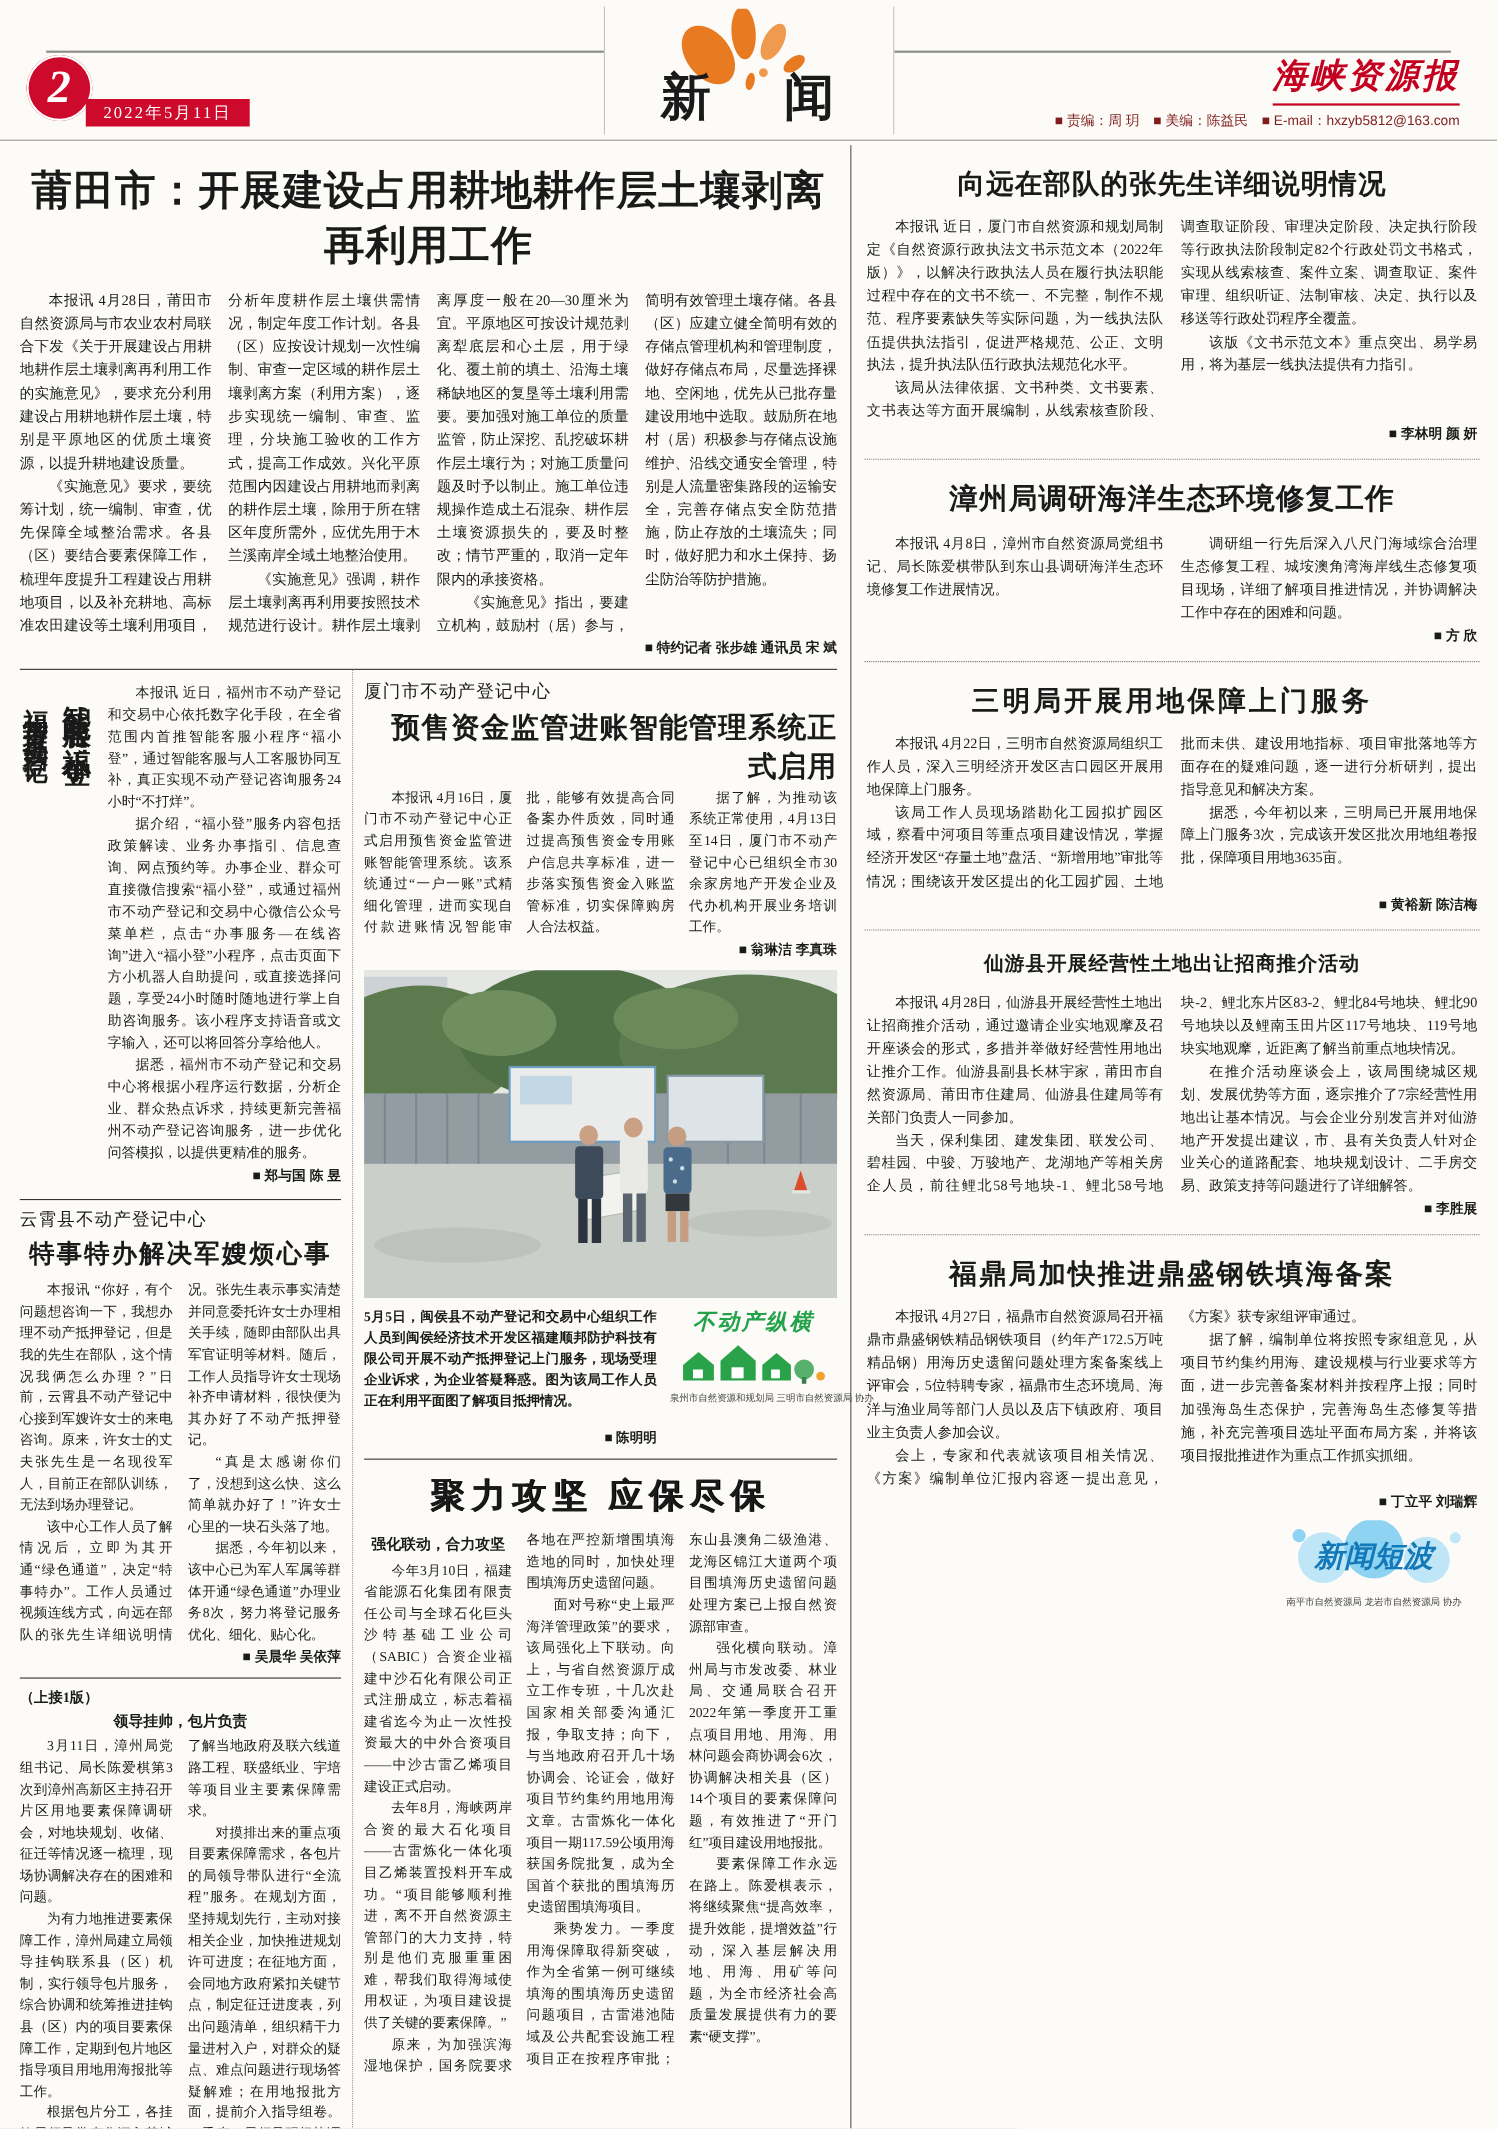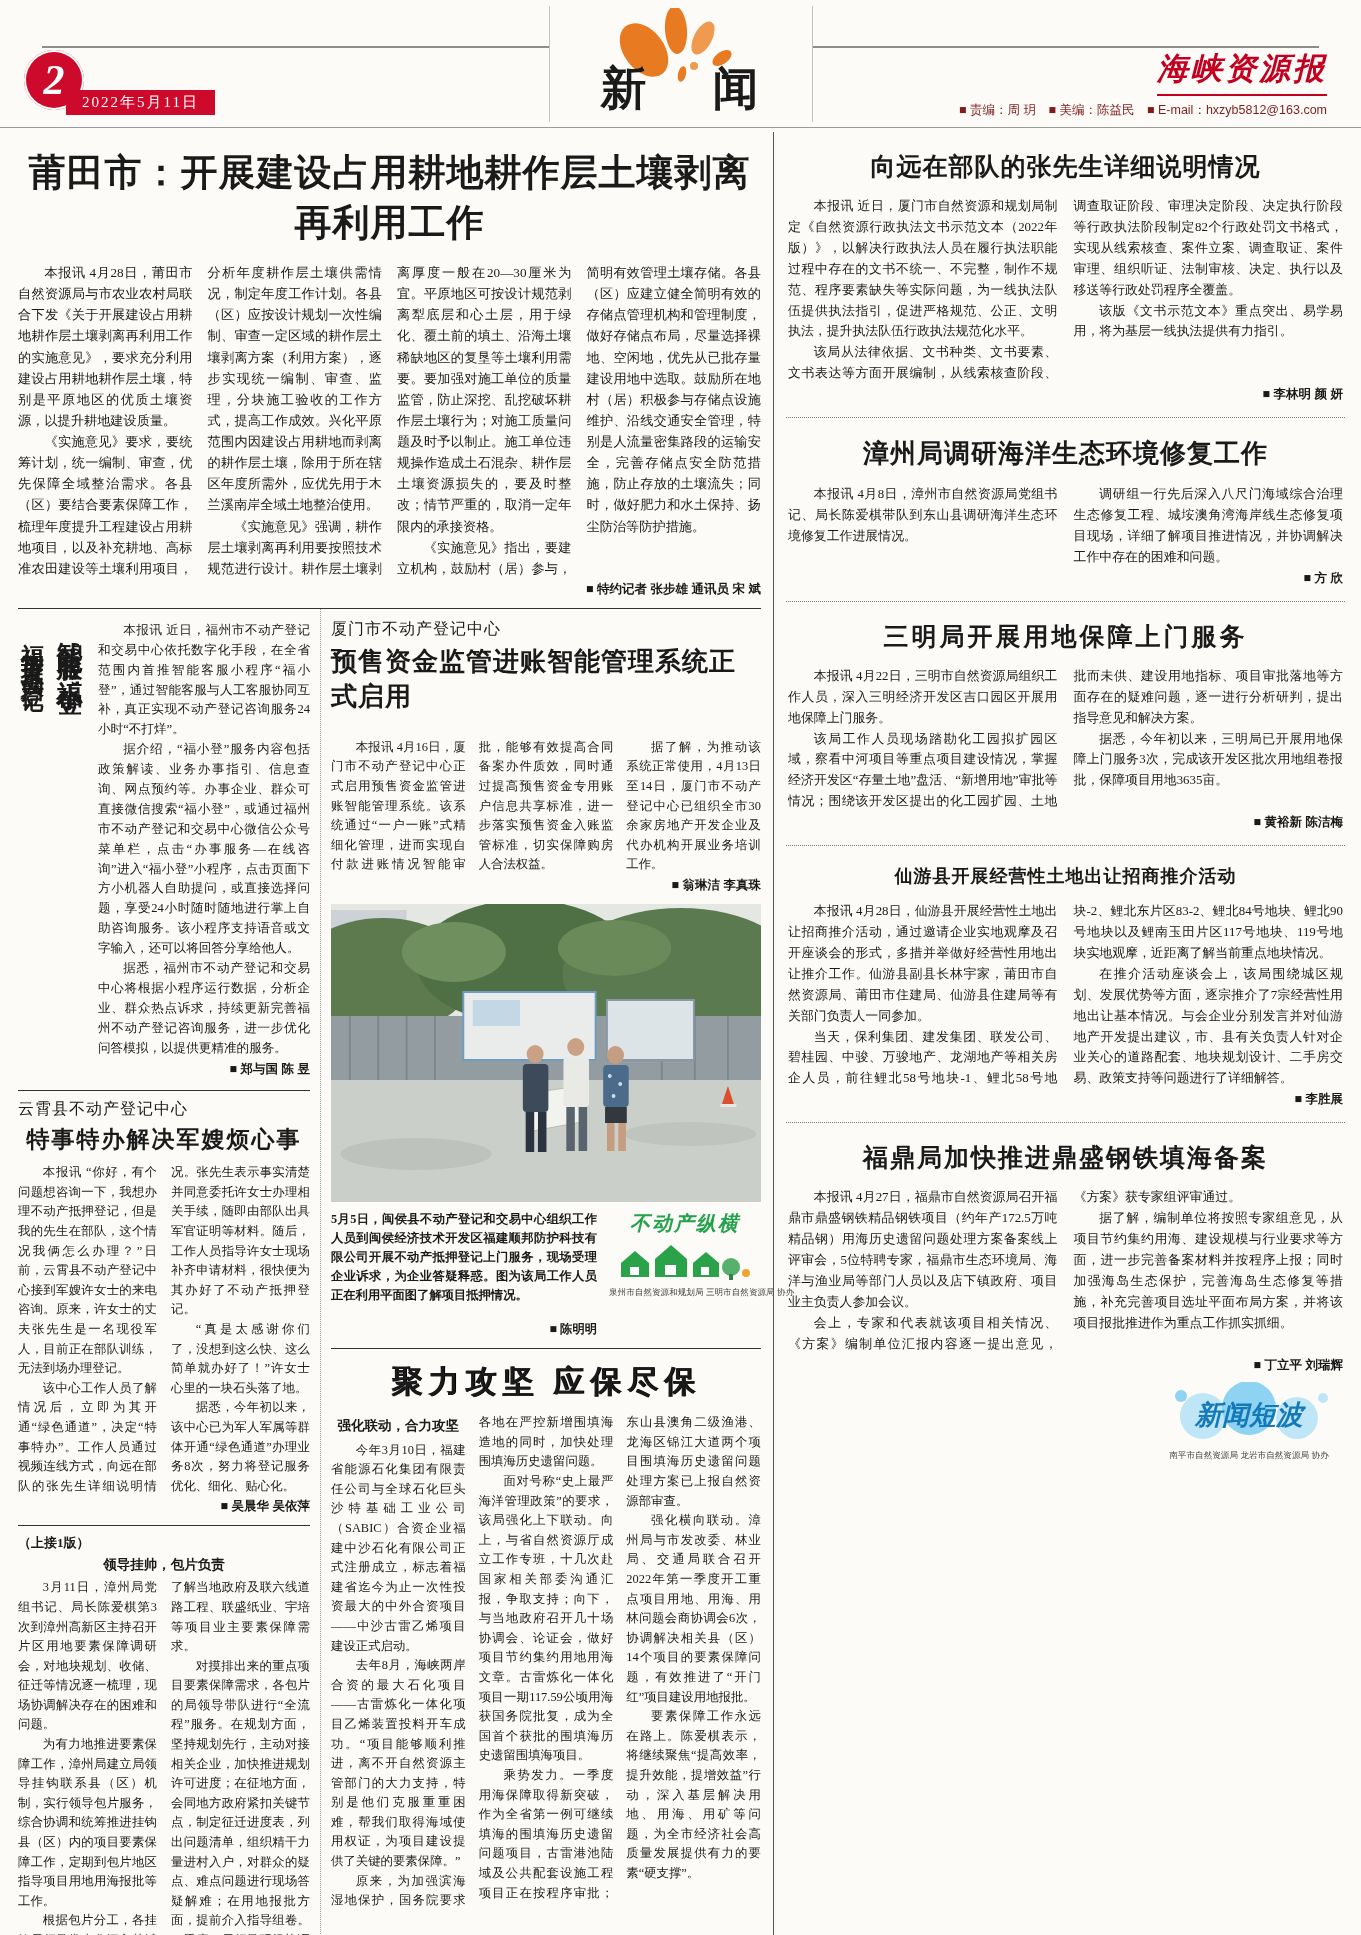--- a/index.html
+++ b/index.html
@@ -11,21 +11,21 @@
   .header { position:relative; height:128px; }
   .topline { position:absolute; top:46px; left:42px; right:42px; height:2px; background:#8d8d8d; }
   .masthead-box { position:absolute; left:50%; transform:translateX(-50%); top:6px; width:264px; height:116px;
     background:#fcfbf7; border-left:1px solid #c2c2c2; border-right:1px solid #c2c2c2; }
   .mast-chars { position:absolute; bottom:2px; width:100%; display:flex; justify-content:center; gap:64px;
     font-size:46px; font-weight:900; font-family:"Liberation Serif",serif; letter-spacing:2px; }
   .flower { position:absolute; top:2px; left:50%; transform:translateX(-50%); }
   .badge { position:absolute; left:24px; top:50px; width:60px; height:60px; border-radius:50%; background:#ce0a2c;
     color:#fff; font-size:42px; font-weight:bold; font-style:italic; display:flex; align-items:center; justify-content:center;
     font-family:"Liberation Serif",serif; box-shadow:0 0 0 2px #fff inset; }
-  .datebox { position:absolute; left:66px; top:90px; background:#ce0a2c; color:#fff; font-size:15px; padding:3px 16px; letter-spacing:2px; }
+  .datebox { position:absolute; left:78px; top:90px; background:#ce0a2c; color:#fff; font-size:15px; padding:3px 16px; letter-spacing:2px; }
   .brand { position:absolute; right:34px; top:48px; text-align:right; }
   .brand-name { display:inline-block; color:#c40020; font-size:31px; font-weight:900; font-style:italic; letter-spacing:3px;
     border-bottom:2px solid #c40020; padding-bottom:4px; font-family:"Liberation Serif",serif; }
   .editors { margin-top:6px; font-size:12.5px; color:#7f1d1d; font-family:"Liberation Sans",sans-serif; }
   .header-rule { position:absolute; top:127px; left:0; right:0; height:1px; background:#9a9a9a; }
 
   
   .content { display:flex; padding:4px 16px 6px 18px; }
   .left-region { width:756px; padding-right:12px; border-right:1px solid #555; }
   .right-region { flex:1; padding-left:12px; }
@@ -56,21 +56,21 @@
   .kicker { font-size:16px; letter-spacing:1px; margin-bottom:4px; }
   .yx-head { font-family:"Liberation Sans",sans-serif; font-weight:900; font-size:23px; text-align:center; margin:4px 0 8px; letter-spacing:2px; }
   .cols-2 { columns:2; column-gap:14px; }
   .small-txt { font-size:12.4px; line-height:1.58; text-align:justify; }
   .small-txt p { text-indent:2em; }
   .cont-note { font-weight:bold; font-size:13px; margin-bottom:4px; }
   .sub-head { font-family:"Liberation Sans",sans-serif; font-weight:bold; text-align:center; font-size:13.5px; margin:2px 0 4px; text-indent:0 !important; }
 
   
   .xm { padding-top:10px; }
-  .xm-head { font-family:Liberation Sans, sans-serif; font-weight:900; font-size:26px; text-align:left; margin:4px 0 24px; letter-spacing:1px; }
+  .xm-head { font-family:Liberation Sans, sans-serif; font-weight:900; font-size:26px; text-align:right; margin:4px 0 2px; letter-spacing:1px; }
   .cols-3 { columns:3; column-gap:13px; }
 
   .photo-wrap { margin-top:10px; }
   .photo-wrap svg { display:block; width:100%; height:298px; background:#dfe2de; }
   .cap-row { display:flex; margin-top:8px; align-items:flex-start; }
   .caption { flex:1; font-size:12.3px; line-height:1.55; font-weight:bold; text-align:justify; }
   .cap-byline { text-align:right; font-weight:bold; font-size:12.3px; margin-top:16px; }
   .green-logo { width:152px; margin-left:12px; text-align:center; flex-shrink:0; }
   .green-logo .gl-text { color:#23a24b; font-weight:900; font-style:italic; font-size:20px; letter-spacing:2px; font-family:"Liberation Serif",serif; }
   .gl-sub { font-size:8.6px; color:#444; margin-top:2px; font-family:"Liberation Sans",sans-serif; white-space:nowrap; }

